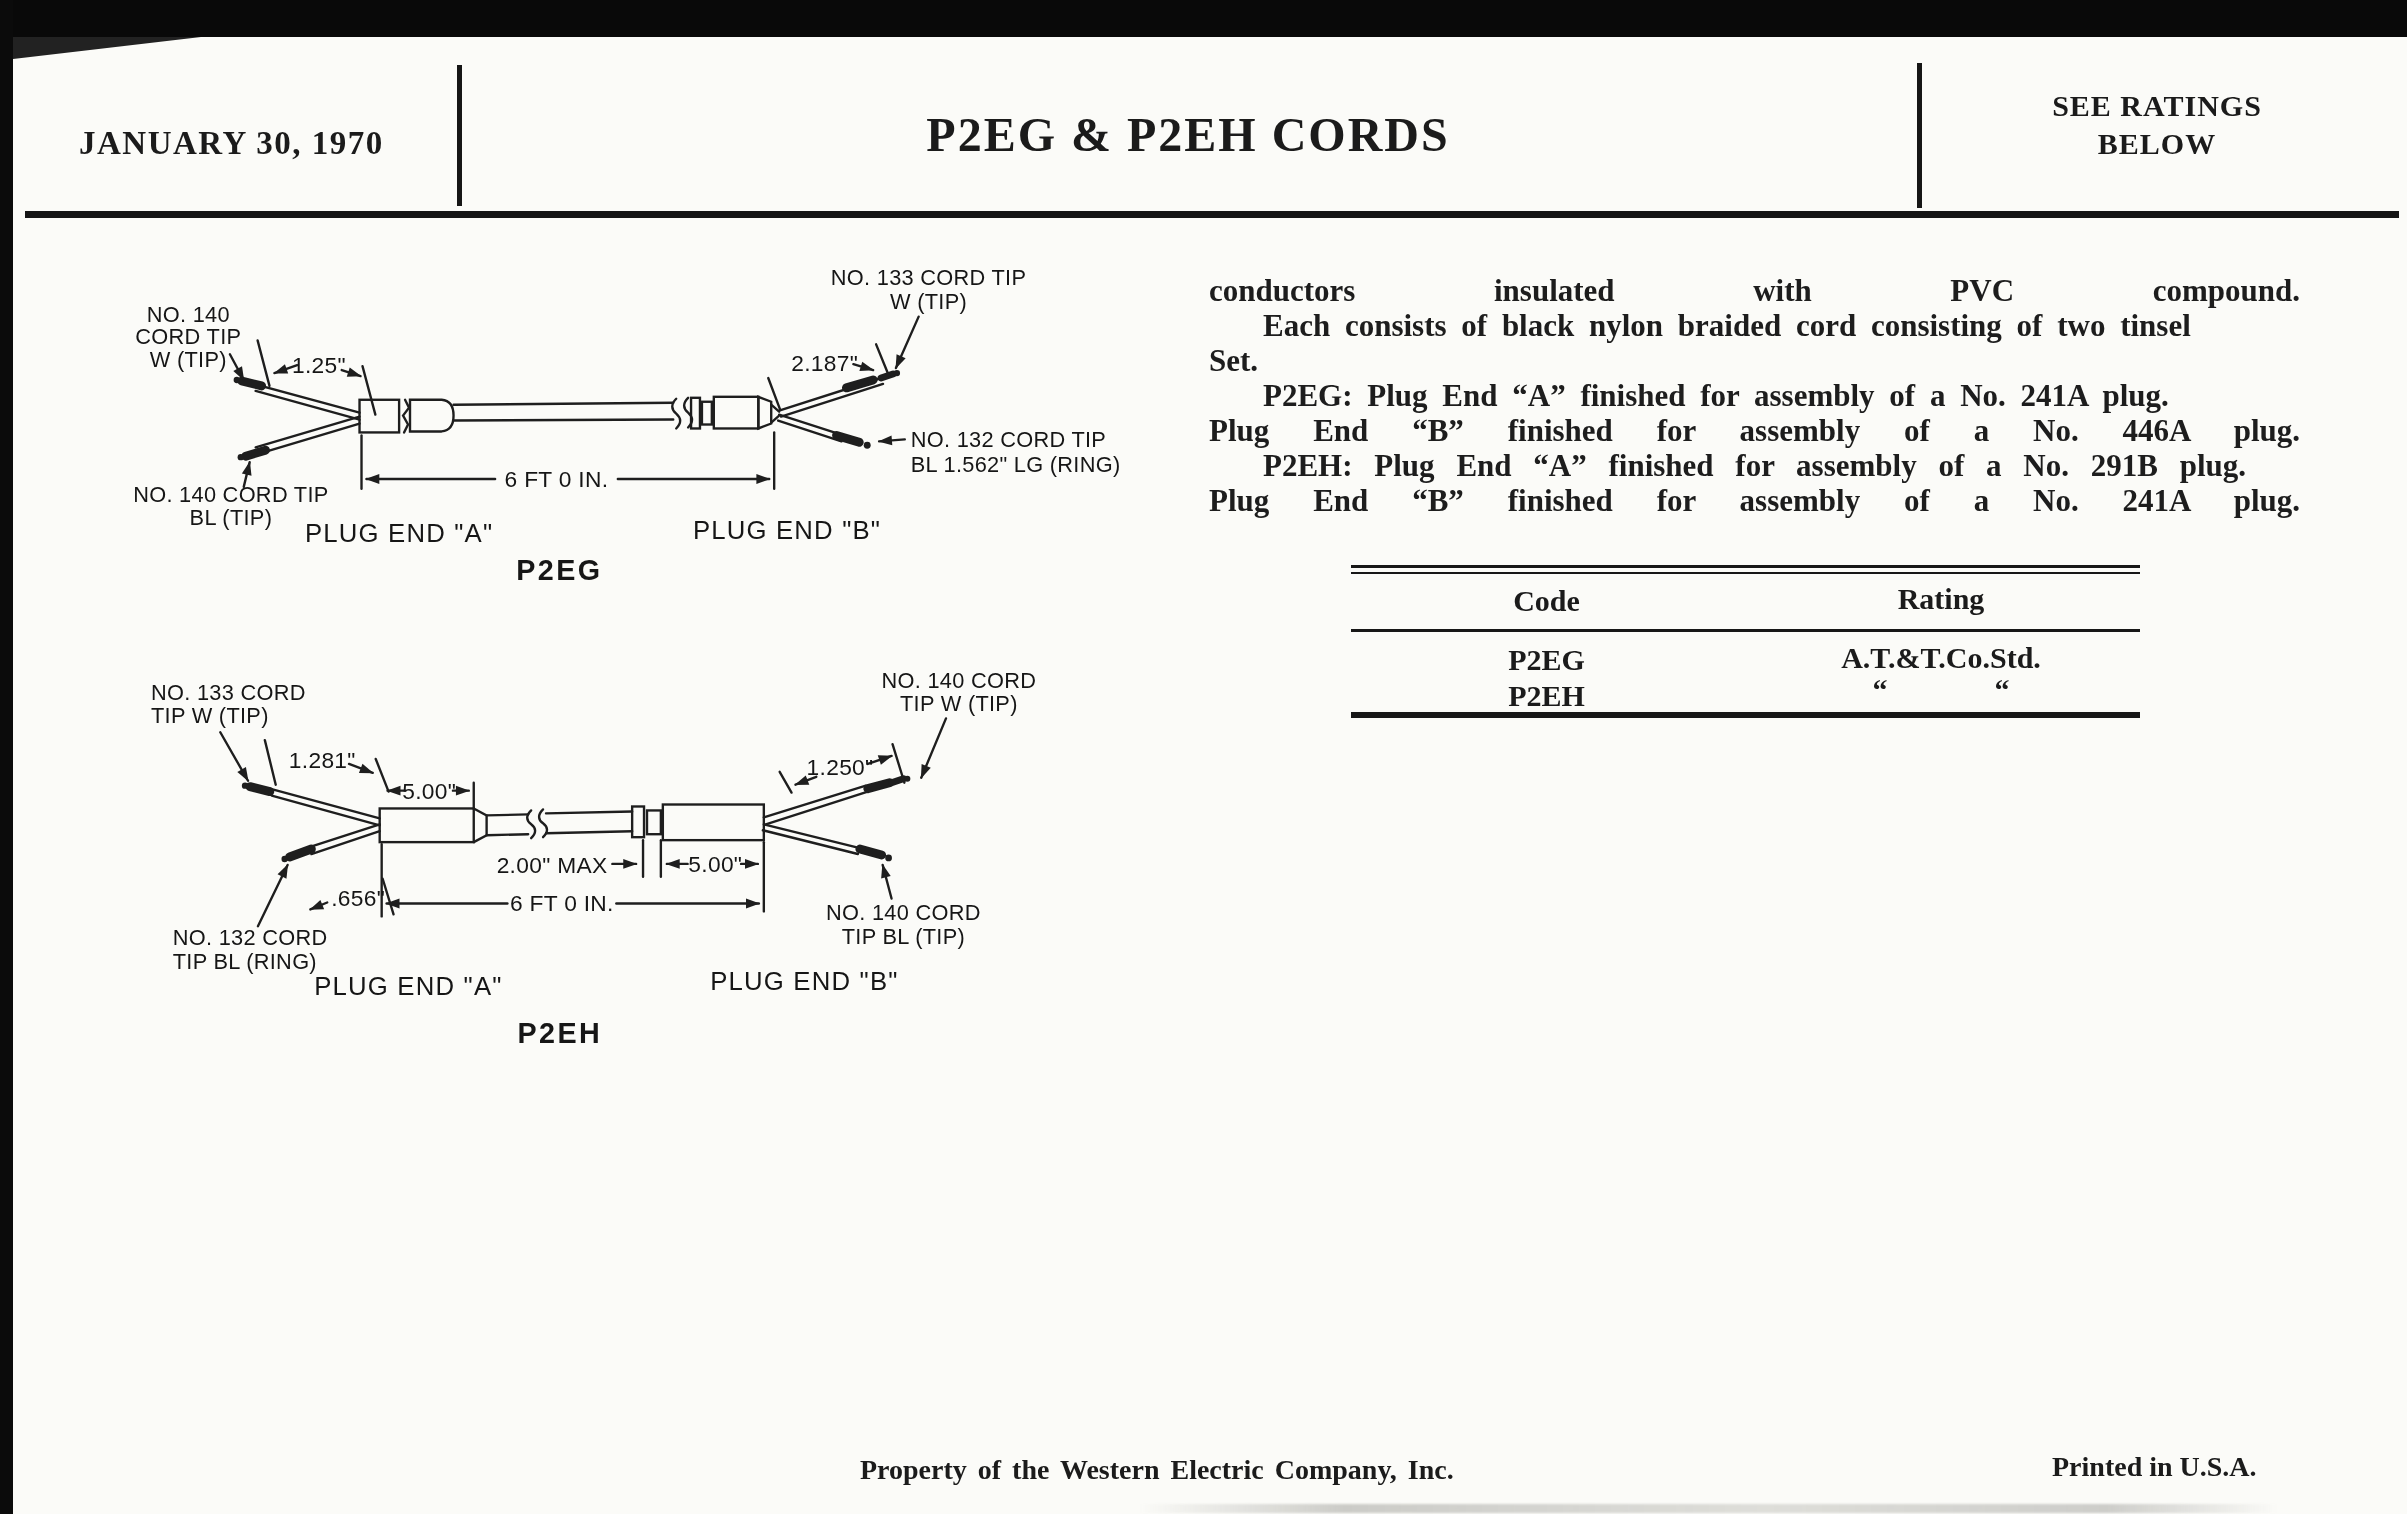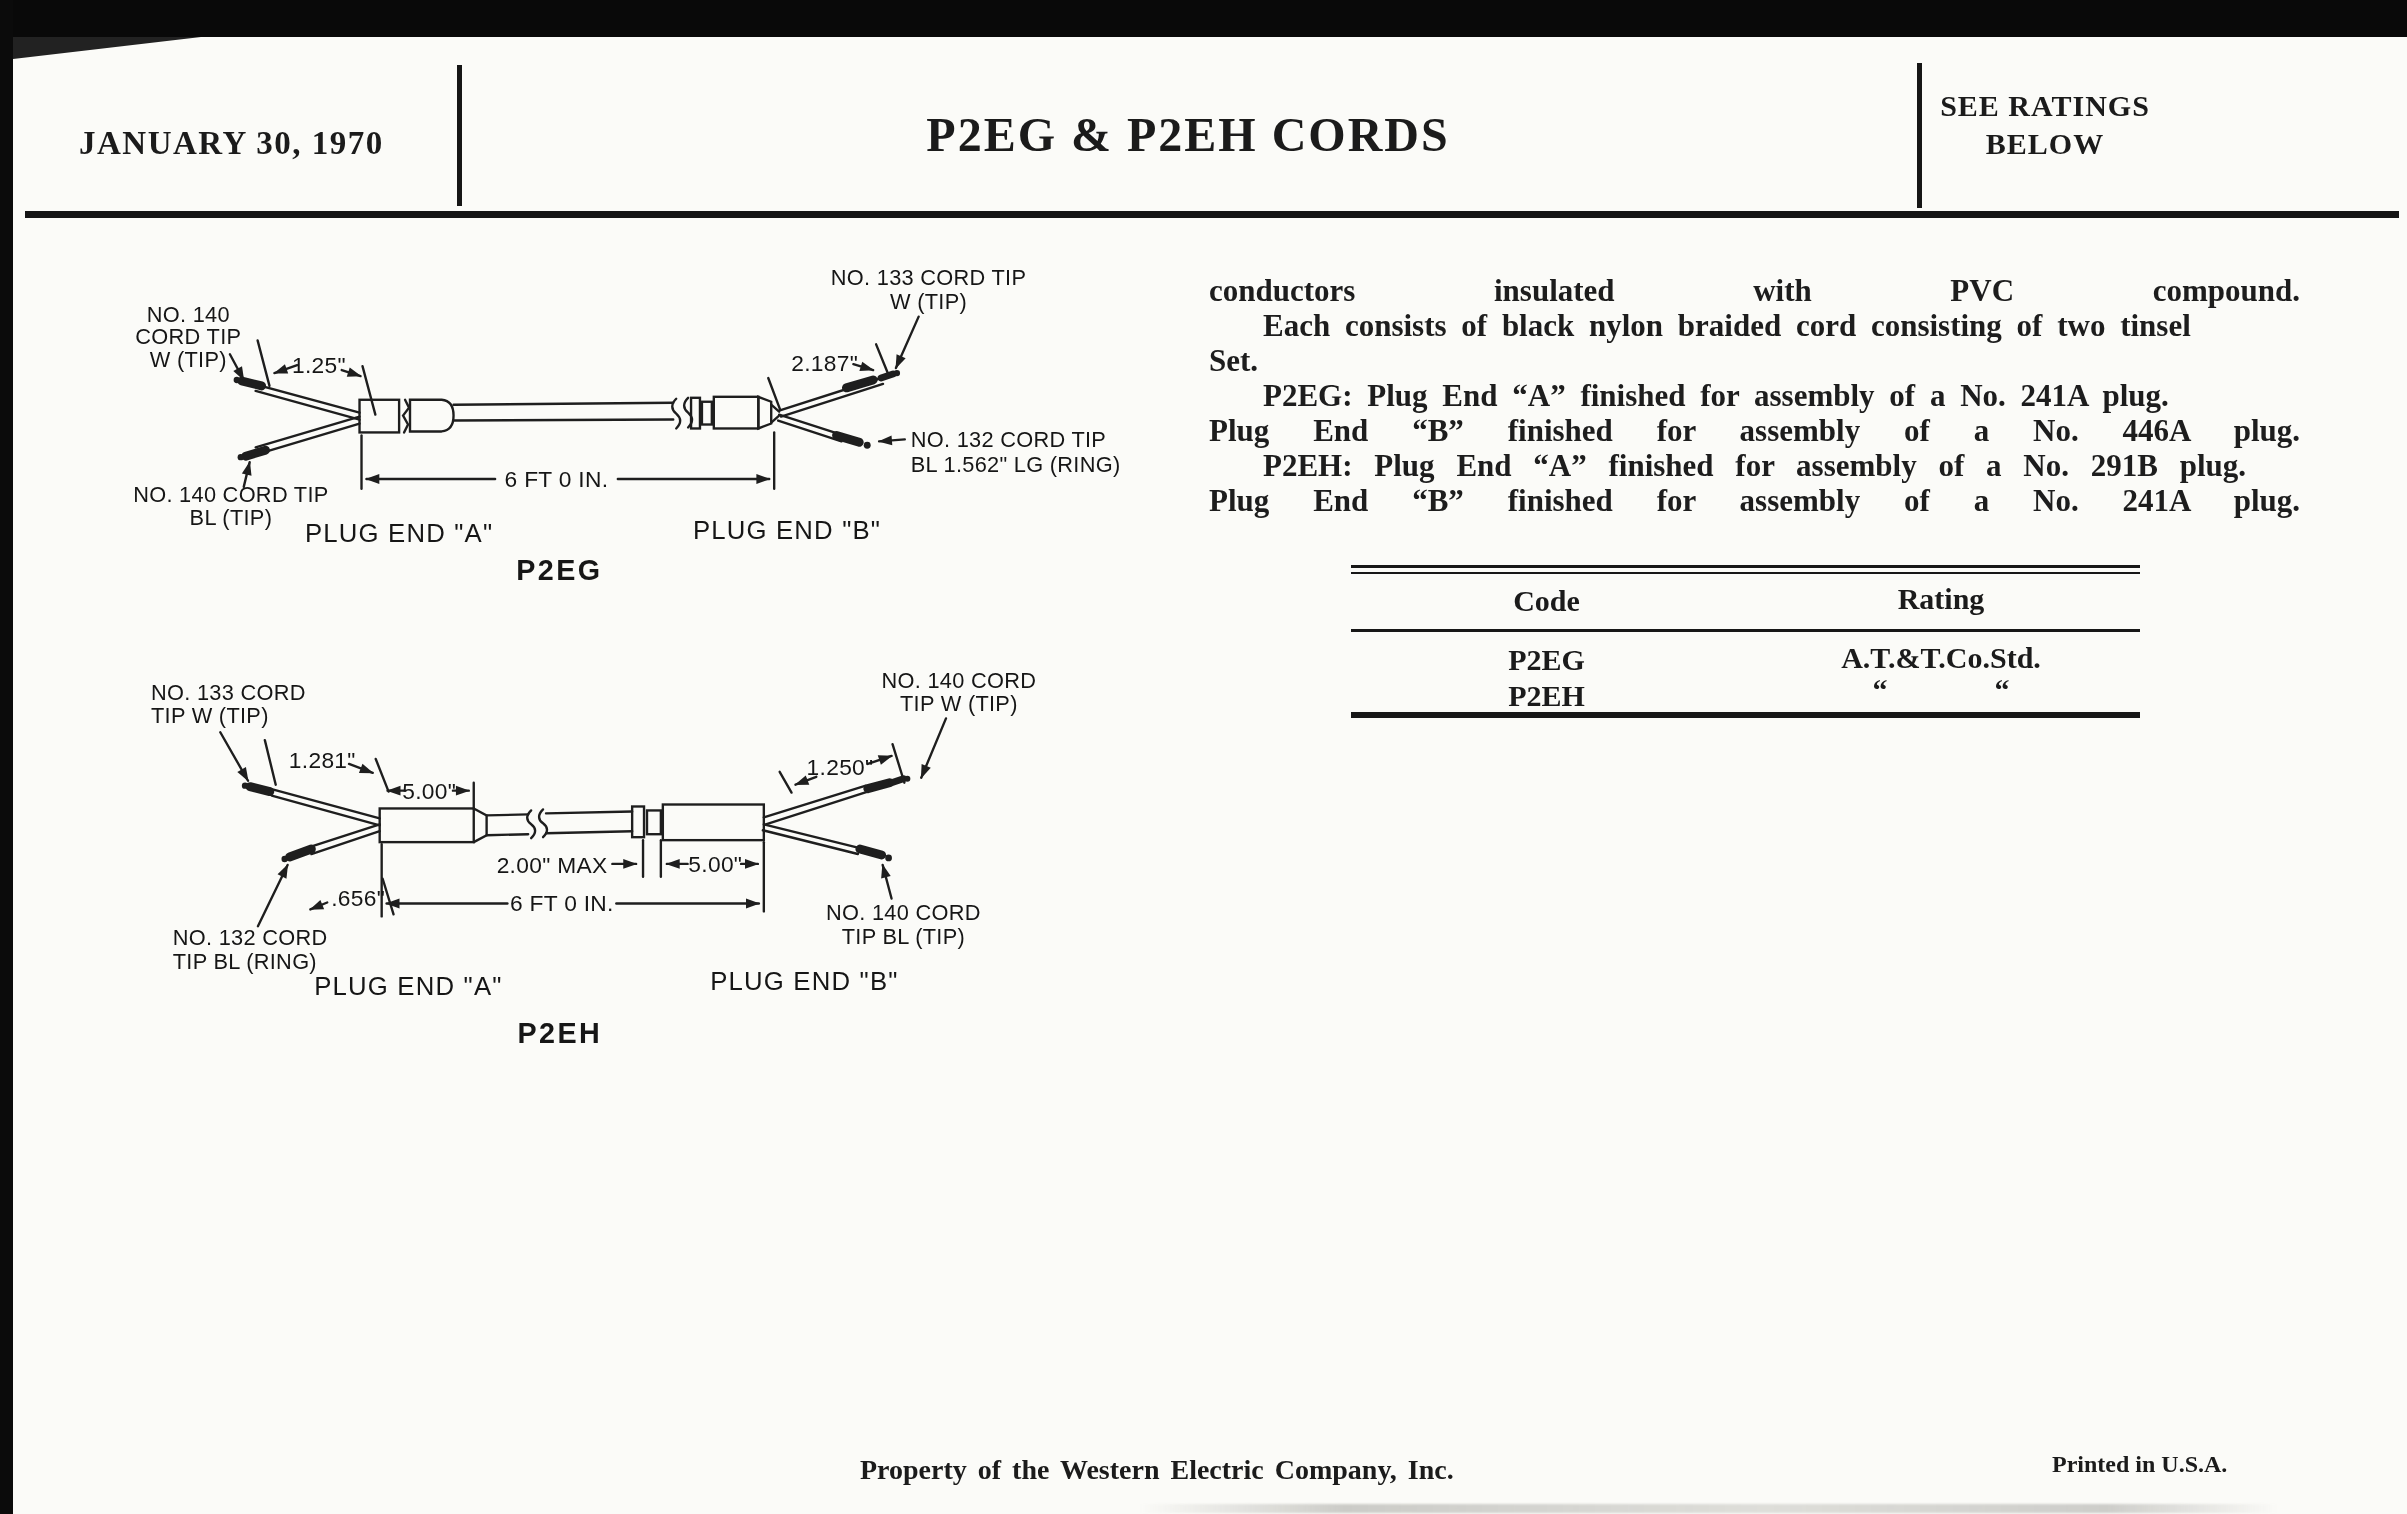--- a/index.html
+++ b/index.html
@@ -16,21 +16,21 @@
     position:absolute; left:13px; top:37px; width:0; height:0;
     border-top:22px solid #0a0a0a; border-right:188px solid transparent;
     opacity:.9;
   }
   .content { position:absolute; left:0; top:0; width:2408px; height:1515px; color:#1b1b1b; }
 
   
   .doc-date { position:absolute; left:79px; top:125px; font-size:33px; font-weight:700; letter-spacing:1.5px; }
   .doc-title { position:absolute; left:693px; top:107px; width:990px; text-align:center;
                font-size:48px; font-weight:700; letter-spacing:2px; }
-  .ratings-note { position:absolute; left:1837px; top:87px; width:416px; text-align:center;
+  .ratings-note { position:absolute; left:1949px; top:87px; width:416px; text-align:center;
                   font-size:30px; font-weight:700; line-height:38px; letter-spacing:1px; }
   .vrule { position:absolute; width:5px; background:#161616; }
   .vrule-1 { left:457px; top:65px; height:141px; }
   .vrule-2 { left:1917px; top:63px; height:145px; }
   .header-rule { position:absolute; left:25px; top:211px; width:2374px; height:7px; background:#151515; }
 
   
   .desc { position:absolute; left:1209px; top:273px; width:1091px;
           font-size:31px; font-weight:700; line-height:35px; color:#1d1d1d; }
   .desc > div { text-align:justify; text-align-last:justify; }
@@ -46,21 +46,21 @@
   .t-top2 { top:18px; height:2px; }
   .t-mid  { top:75px; height:3px; }
   .t-bot  { top:158px; height:6px; }
   .t-cell { position:absolute; text-align:center; }
   .t-c1 { left:0; width:391px; }
   .t-c2 { left:391px; width:398px; }
   .ditto-wrap { display:flex; justify-content:center; gap:107px; }
 
   
   .footer-left  { position:absolute; left:860px;  top:1454px; font-size:28px; font-weight:700; word-spacing:4px; }
-  .footer-right { position:absolute; left:2052px; top:1451px; font-size:24px; font-weight:700; }
+  .footer-right { position:absolute; left:2052px; top:1451px; font-size:28px; font-weight:700; }
 
   
   .scan-top  { position:absolute; left:0; top:0; width:2408px; height:37px; background:#090909; }
   .scan-left { position:absolute; left:0; top:0; width:13px; height:1515px; background:#0b0b0b; }
   .bottom-smudge { position:absolute; left:1139px; top:1504px; width:1139px; height:9px;
     background:linear-gradient(90deg, rgba(110,110,104,0) 0%, rgba(105,105,98,.32) 18%,
                rgba(120,120,112,.22) 55%, rgba(100,100,95,.30) 85%, rgba(110,110,104,0) 100%);
     filter:blur(1px); }
 
   

